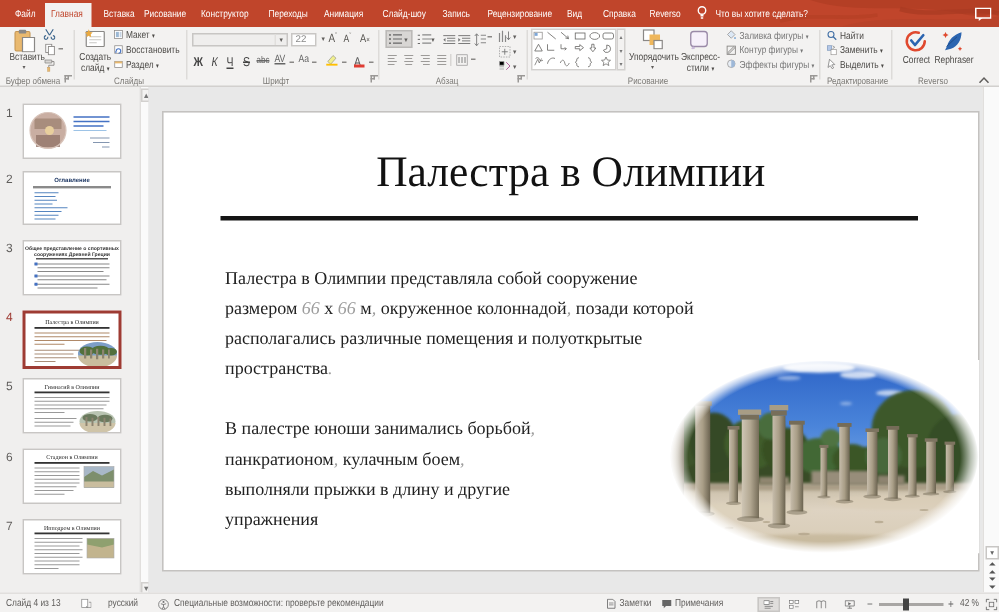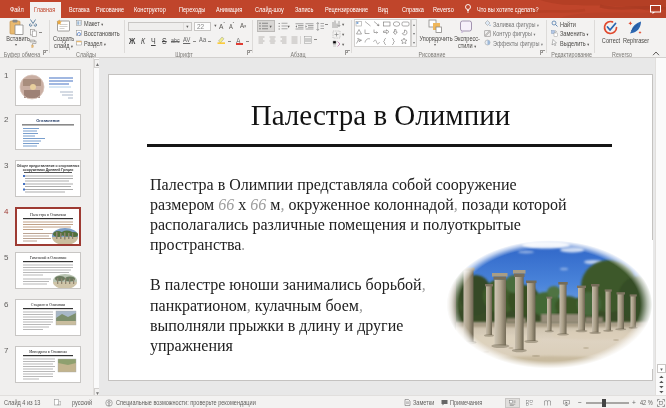--- a/index.html
+++ b/index.html
@@ -31,21 +31,21 @@
   .tnum { position:absolute; left:4px; width:9px; font-size:8px; color:#605e5c; }
   .tnum.sel { color:#9e3b33; }
   #tscroll { position:absolute; left:93px; top:58px; width:6px; height:337px; background:#fafafa; border-left:1px solid #e1dfdd; }
   #canvas { position:absolute; left:99px; top:58px; width:556px; height:337px; background:#e8e8e8; }
   #vscroll { position:absolute; left:655px; top:58px; width:11px; height:337px; background:#fafafa; border-left:1px solid #e1dfdd; }
 
   
   #slide { position:absolute; left:10px; top:17px; width:543px; height:305px; background:#fff; outline:1px solid #c4c2c0; }
   #stitle { position:absolute; left:0; top:24px; width:543px; text-align:center; font-family:"Liberation Serif", serif; font-size:29px; color:#121212; }
   #sline { position:absolute; left:38px; top:69px; width:465px; height:2.6px; background:#151515; }
-  #sbody { position:absolute; left:41px; top:100px; width:480px; font-family:"Liberation Serif", serif; font-size:16px; line-height:20.1px; color:#212121; }
+  #sbody { position:absolute; left:41px; top:100px; width:480px; font-family:"Liberation Serif", serif; font-size:12px; line-height:20.1px; color:#212121; }
   .lt { color:#9d9d9d; font-style:italic; }
 
   
   #status { position:absolute; left:0; top:395px; width:666px; height:13px; background:#f3f2f1; border-top:1px solid #e1dfdd; font-size:6.8px; color:#605e5c; }
   #status .it { position:absolute; top:3px; white-space:nowrap; transform:scaleX(0.82); transform-origin:0 50%; }
 </style>
 </head>
 <body>
 <div id="app">
 

